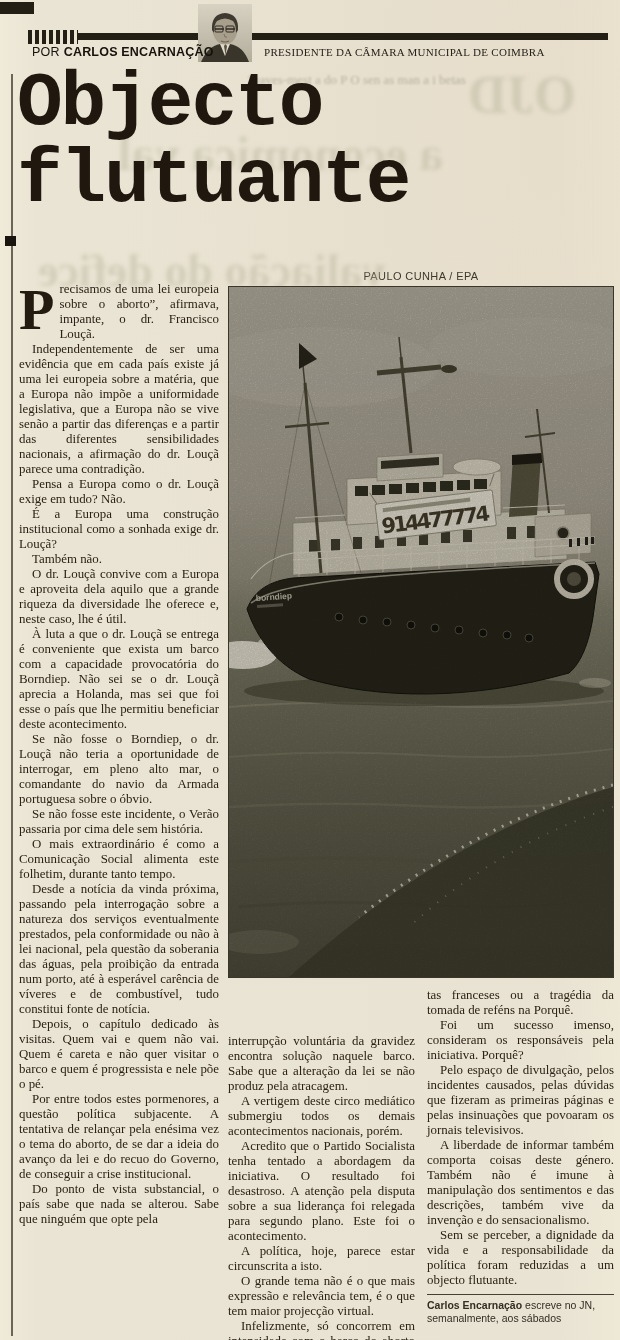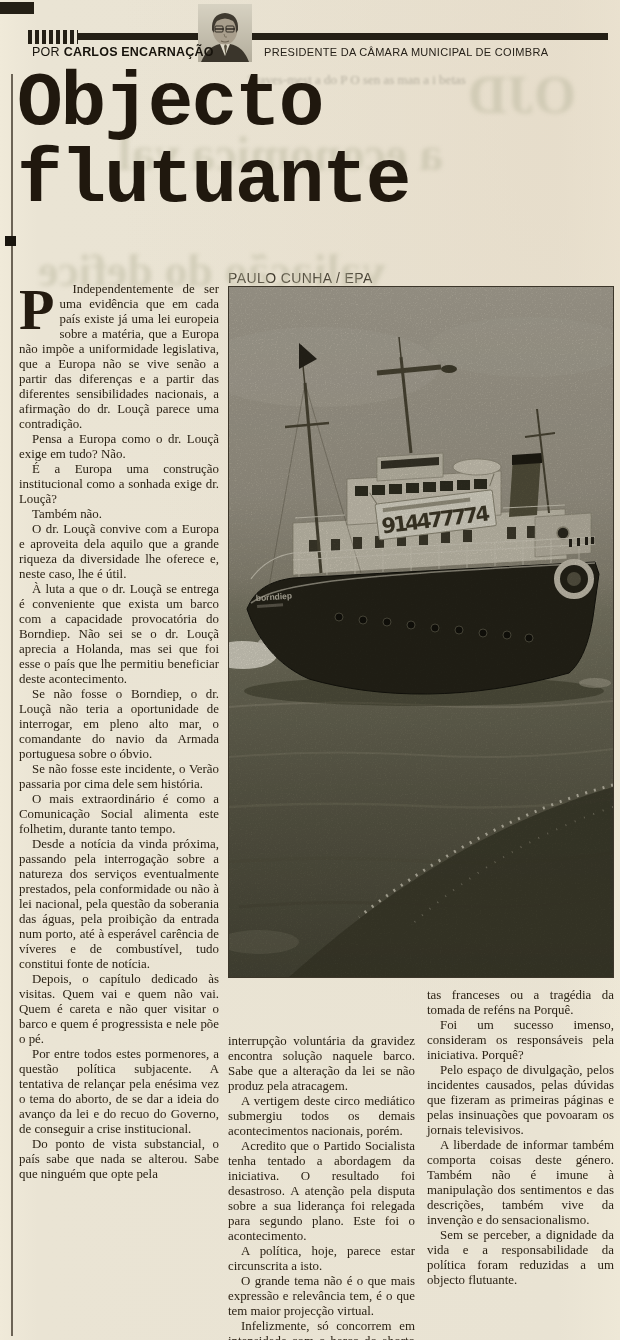--- a/index.html
+++ b/index.html
@@ -14,41 +14,41 @@
   .abs{position:absolute;}
   
   #corner-bar{left:0;top:2px;width:34px;height:12px;background:#241f15;}
   #head-stripes{left:28px;top:30px;width:50px;height:14px;
     background:repeating-linear-gradient(90deg,#241f15 0 4px,rgba(0,0,0,0) 4px 7px);}
   #head-bar{left:78px;top:33px;width:530px;height:7px;background:#241f15;}
   #byline{left:32px;top:45px;font-family:"Liberation Sans",sans-serif;font-size:12.5px;
     letter-spacing:.2px;color:#17130c;white-space:nowrap;z-index:3;}
   #byline .por{font-weight:400;margin-right:4px;}
   #byline .author{font-weight:700;}
-  #role{left:264px;top:46px;font-family:Liberation Sans, sans-serif;font-size:11px;
+  #role{left:264px;top:46px;font-family:Liberation Serif, serif;font-size:11px;
     color:#27221a;letter-spacing:.3px;white-space:nowrap;z-index:3;}
   #portrait{left:198px;top:4px;width:54px;height:58px;z-index:2;overflow:hidden;}
   
   #headline{left:17px;top:66px;z-index:2;font-weight:700;font-size:76px;line-height:77px;
     letter-spacing:-2px;color:#20180e;font-family:Liberation Mono, monospace;}
   #headline span{display:block;}
   
   .ghost{position:absolute;font-weight:700;color:#bcb9a0;opacity:.5;filter:blur(2.2px);
     transform:scaleX(-1);font-family:"Liberation Serif",serif;white-space:nowrap;z-index:1;text-align:center;}
   #ghost-ojd{left:468px;top:64px;font-size:54px;}
   #ghost-b1{left:118px;top:126px;font-size:48px;}
   #ghost-b2{left:38px;top:244px;font-size:46px;}
   #ghost-small{left:248px;top:72px;font-size:13px;transform:none;filter:blur(.8px);
     opacity:.55;font-weight:400;color:#8d897a;}
   
   #vrule{left:11px;top:74px;width:2px;height:1262px;background:rgba(58,48,36,.72);}
   #margin-tick{left:5px;top:236px;width:11px;height:10px;background:#19150e;}
   
-  #credit{left:228px;top:270px;width:386px;text-align:left;
-    font-family:"Liberation Sans",sans-serif;font-size:14px;letter-spacing:.4px;color:#3e382c;}
+  #credit{left:228px;top:270px;width:386px;text-align:center;
+    font-family:"Liberation Sans",sans-serif;font-size:11px;letter-spacing:.4px;color:#3e382c;}
   #photo{left:228px;top:286px;width:386px;height:692px;box-sizing:border-box;
     border:1px solid #3c362a;background:#9a9585;z-index:2;}
   #photo svg{display:block;width:100%;height:100%;}
   
   .col{position:absolute;font-size:12.9px;line-height:15px;text-align:justify;
     color:#2b2215;z-index:2;}
   #col1{left:19px;top:282px;width:200px;}
   #col2{left:228px;top:1034px;width:187px;}
   #col3{left:427px;top:988px;width:187px;}
   .col p{margin:0;text-indent:13px;}
@@ -238,21 +238,21 @@
       <path d="M60,690 C150,610 250,540 384,500 L384,690 Z" fill="#3e3d2c" opacity="0.9"></path>
       <path d="M384,498 C300,520 210,566 130,630" stroke="#d8d4c1" stroke-width="3" stroke-dasharray="2 7" fill="none" opacity="0.85"></path>
       <path d="M384,520 C310,545 240,585 180,640" stroke="#b5b09b" stroke-width="2" stroke-dasharray="1 9" fill="none" opacity="0.5"></path>
       <ellipse cx="30" cy="655" rx="40" ry="12" fill="#7e7b66" opacity="0.35"></ellipse>
 
       <rect width="384" height="690" filter="url(#grain)" opacity="0.2"></rect>
     </svg>
   </div>
 
   <div class="col" id="col1">
-    <p class="first"><span class="dropcap">P</span></p>
+    <p class="first"><span class="dropcap">P</span><span>recisamos de uma lei europeia sobre o aborto”, afirmava, impante, o dr. Francisco Louçã.</span></p>
     <div>
         <p>Independentemente de ser uma evidência que em cada país existe já uma lei europeia sobre a matéria, que a Europa não impõe a uniformidade legislativa, que a Europa não se vive senão a partir das diferenças e a partir das diferentes sensibilidades nacionais, a afirmação do dr. Louçã parece uma contradição.</p>
         <p>Pensa a Europa como o dr. Louçã exige em tudo? Não.</p>
         <p>É a Europa uma construção institucional como a sonhada exige dr. Louçã?</p>
         <p>Também não.</p>
         <p>O dr. Louçã convive com a Europa e aproveita dela aquilo que a grande riqueza da diversidade lhe oferece e, neste caso, lhe é útil.</p>
         <p>À luta a que o dr. Louçã se entrega é conveniente que exista um barco com a capacidade provocatória do Borndiep. Não sei se o dr. Louçã aprecia a Holanda, mas sei que foi esse o país que lhe permitiu beneficiar deste acontecimento.</p>
         <p>Se não fosse o Borndiep, o dr. Louçã não teria a oportunidade de interrogar, em pleno alto mar, o comandante do navio da Armada portuguesa sobre o óbvio.</p>
         <p>Se não fosse este incidente, o Verão passaria por cima dele sem história.</p>
         <p>O mais extraordinário é como a Comunicação Social alimenta este folhetim, durante tanto tempo.</p>
@@ -273,15 +273,19 @@
     </div>
 
   <div class="col cont" id="col3">
     <div class="cont">
         <p>tas franceses ou a tragédia da tomada de reféns na Porquê.</p>
         <p>Foi um sucesso imenso, consideram os responsáveis pela iniciativa. Porquê?</p>
         <p>Pelo espaço de divulgação, pelos incidentes causados, pelas dúvidas que fizeram as primeiras páginas e pelas insinuações que povoaram os jornais televisivos.</p>
         <p>A liberdade de informar também comporta coisas deste género. Também não é imune à manipulação dos sentimentos e das descrições, também vive da invenção e do sensacionalismo.</p>
         <p>Sem se perceber, a dignidade da vida e a responsabilidade da política foram reduzidas a um objecto flutuante.</p>
       </div>
+    <div id="foot">
+      <b>Carlos Encarnação</b><span> escreve no JN,</span><br>
+      <span>semanalmente, aos sábados</span>
+    </div>
   </div>
 
 </div>
 
 </body></html>

